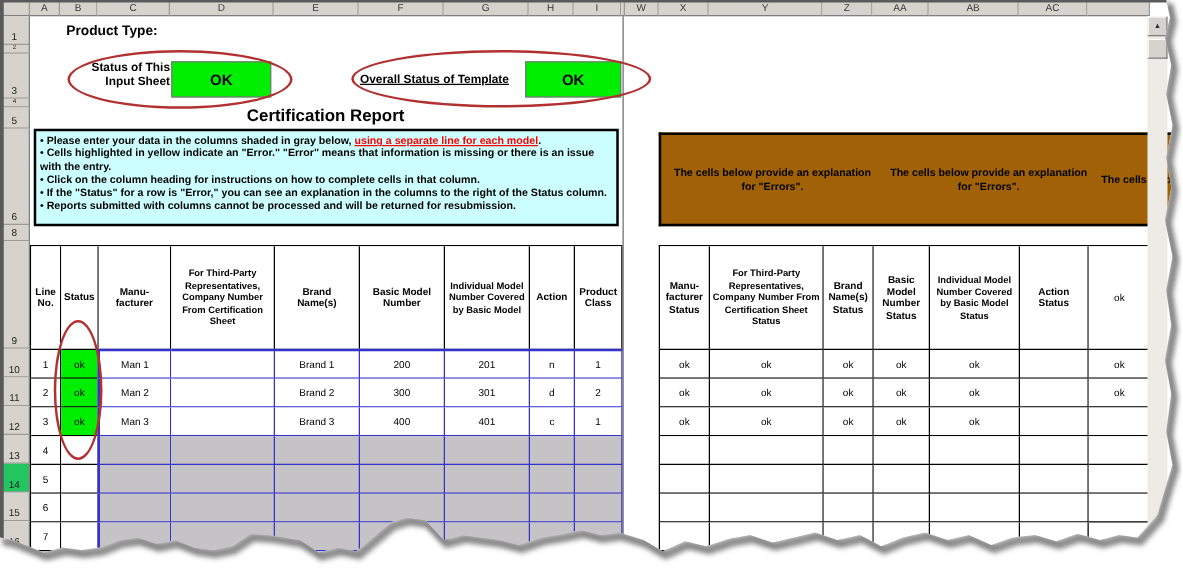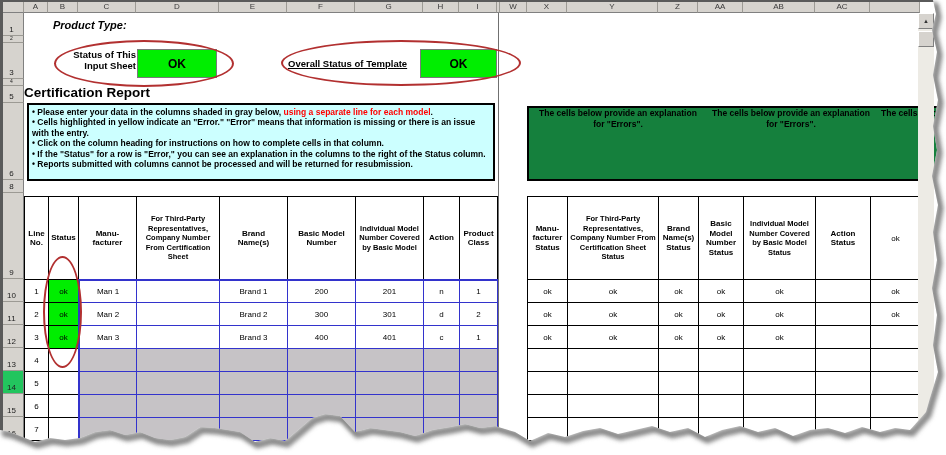--- a/index.html
+++ b/index.html
@@ -14,41 +14,41 @@
   .col-strip{position:absolute;left:0;top:0;height:13px;display:flex;z-index:2;}
   .col-strip .cell{height:13px;background:#D6D3CE;border-right:1px solid #9C9A94;border-bottom:1px solid #808080;
     font-size:8px;color:#3a3a3a;display:flex;align-items:center;justify-content:center;overflow:hidden;}
   .row-gutter{position:absolute;left:0;top:13px;width:24px;display:flex;flex-direction:column;z-index:2;}
   .row-gutter .cell{width:24px;background:#D6D3CE;border-right:1px solid #808080;border-bottom:1px solid #9C9A94;
     font-size:8px;color:#222;display:flex;align-items:flex-end;justify-content:center;overflow:hidden;padding-bottom:1px;}
   .row-gutter .cell.active{background:#22c55e;}
 
   
   .lbl{position:absolute;color:#000;}
-  .product-type{left:53px;top:19px;font-size:11px;font-weight:bold;font-style:italic;}
+  .product-type{left:53px;top:19px;font-size:11px;font-weight:bold;}
   .version{left:408px;top:14px;width:84px;text-align:right;font-size:10px;margin-top:40px;}
   .st-label1{left:56px;top:49px;width:80px;font-size:9.5px;font-weight:bold;text-align:right;line-height:11px;}
   .st-label2{left:288px;top:58px;font-size:9.5px;font-weight:bold;white-space:nowrap;text-decoration:underline;}
   .ok-cell{position:absolute;background:#00EE00;border:1px solid #7a7a7a;display:flex;align-items:center;justify-content:center;
     font-size:12px;font-weight:bold;color:#000;}
   .ok1{left:137px;top:49px;width:80px;height:29px;}
   .ok2{left:420px;top:49px;width:77px;height:29px;}
   .oval{position:absolute;border:2px solid #B23030;border-radius:50%;z-index:5;pointer-events:none;background:transparent;}
   .oval1{left:54px;top:40px;width:180px;height:47px;}
   .oval2{left:281px;top:40px;width:240px;height:46px;}
   .oval3{left:43px;top:256px;width:39px;height:112px;border-width:2px;}
 
-  .title{position:absolute;left:24px;top:85px;width:473px;text-align:left;font-size:13.5px;font-weight:bold;}
+  .title{position:absolute;left:24px;top:85px;width:473px;text-align:center;font-size:13.5px;font-weight:bold;}
 
   .instr{position:absolute;left:27px;top:103px;width:468px;height:78px;background:#CCFFFF;border:2px solid #000;
     padding:2px 3px;font-size:8.5px;font-weight:bold;line-height:10.4px;color:#000;z-index:1;}
-  .instr .link{color:#FF0000;margin-top:43px;}
-
-  .banner{position:absolute;left:527px;top:106px;width:413px;height:75px;background:#15803d;border:2px solid #000;border-right:none;
-    display:flex;overflow:hidden;z-index:1;}
+  .instr .link{color:#FF0000;text-decoration:underline;margin-top:43px;}
+
+  .banner{position:absolute;left:527px;top:106px;width:413px;height:75px;background:#a16207;border:2px solid #000;border-right:none;
+    display:flex;align-items:center;overflow:hidden;z-index:1;}
   .banner .note{font-size:8.5px;font-weight:bold;text-align:center;line-height:11px;}
   .banner .n1{width:178px;padding:0 8px;}
   .banner .n2{width:168px;padding:0 4px;}
   .banner .n3{flex:1;white-space:nowrap;overflow:hidden;text-align:left;padding-left:6px;}
 
   
   .tbl{position:absolute;top:196px;display:grid;z-index:1;border-top:1px solid #000;border-left:1px solid #000;background:#fff;}
   .left-tbl{left:24px;grid-template-columns:24px 30px 58px 83px 68px 68px 68px 36px 38px;grid-template-rows:83px repeat(7,23px);}
   .right-tbl{left:527px;grid-template-columns:40px 91px 40px 45px 72px 55px 50px;grid-template-rows:83px repeat(7,23px);}
   .tbl .c{border-right:1px solid #000;border-bottom:1px solid #000;display:flex;align-items:center;justify-content:center;

